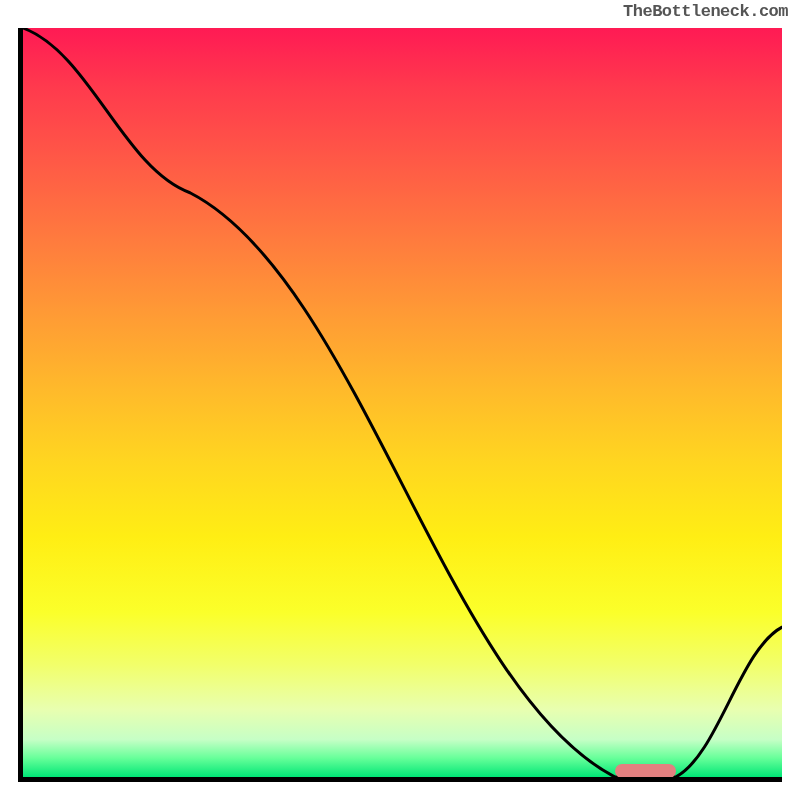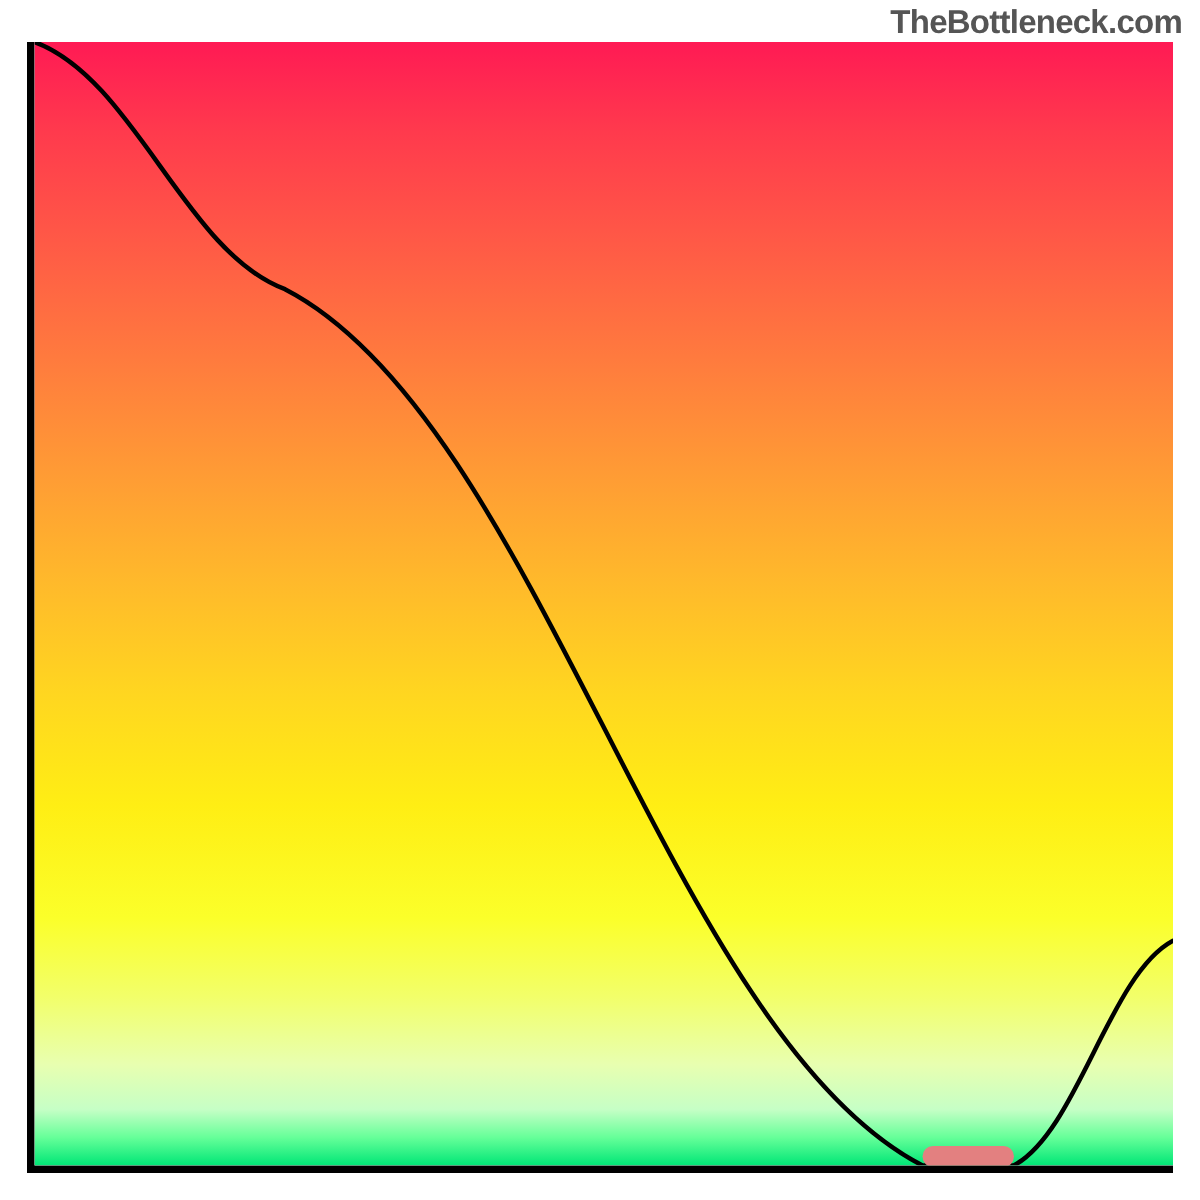--- a/index.html
+++ b/index.html
@@ -12,24 +12,25 @@
   }
   .container {
     position: relative;
     width: 800px;
     height: 800px;
   }
   .watermark {
     position: absolute;
     top: 2px;
     right: 12px;
-    font-size: 22px;
+    font-size: 17px;
     font-weight: 600;
     color: #555555;
     letter-spacing: -0.5px;
+    font-family: Liberation Mono, monospace;
   }
   .plot {
     position: absolute;
     left: 18px;
     top: 28px;
     width: 764px;
     height: 754px;
     box-sizing: border-box;
     border-left: 5px solid #000;
     border-bottom: 5px solid #000;

